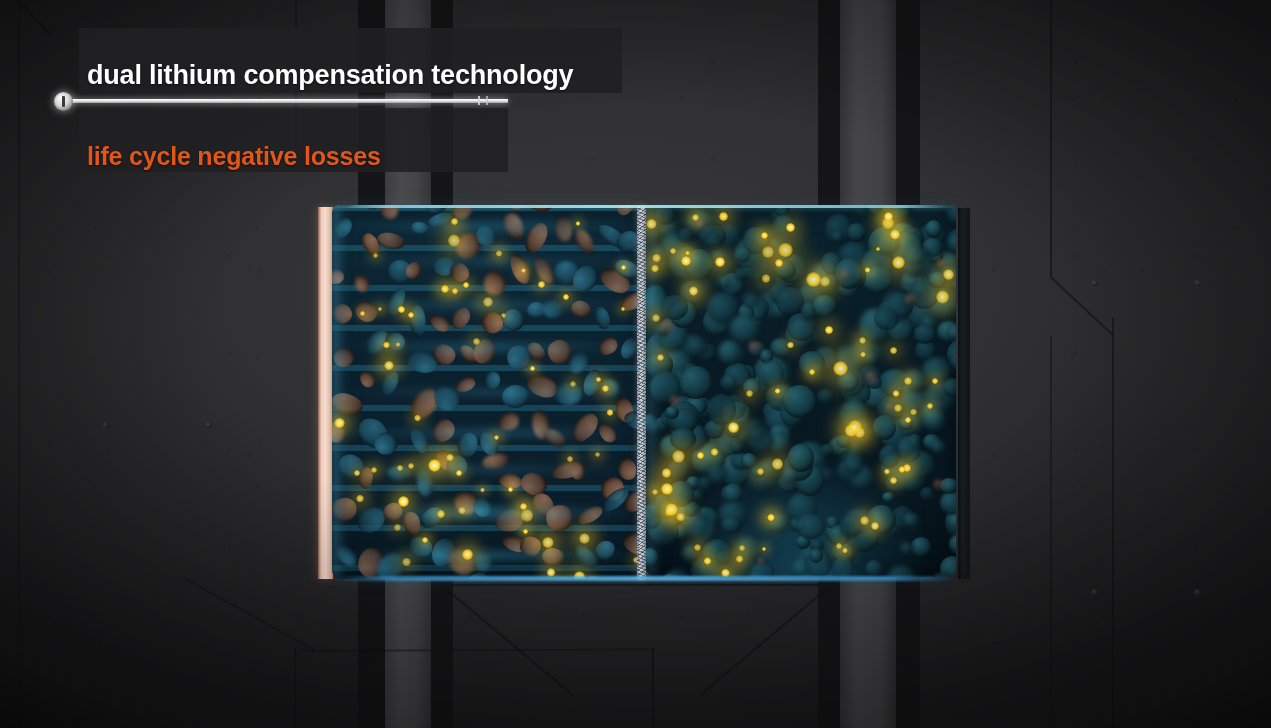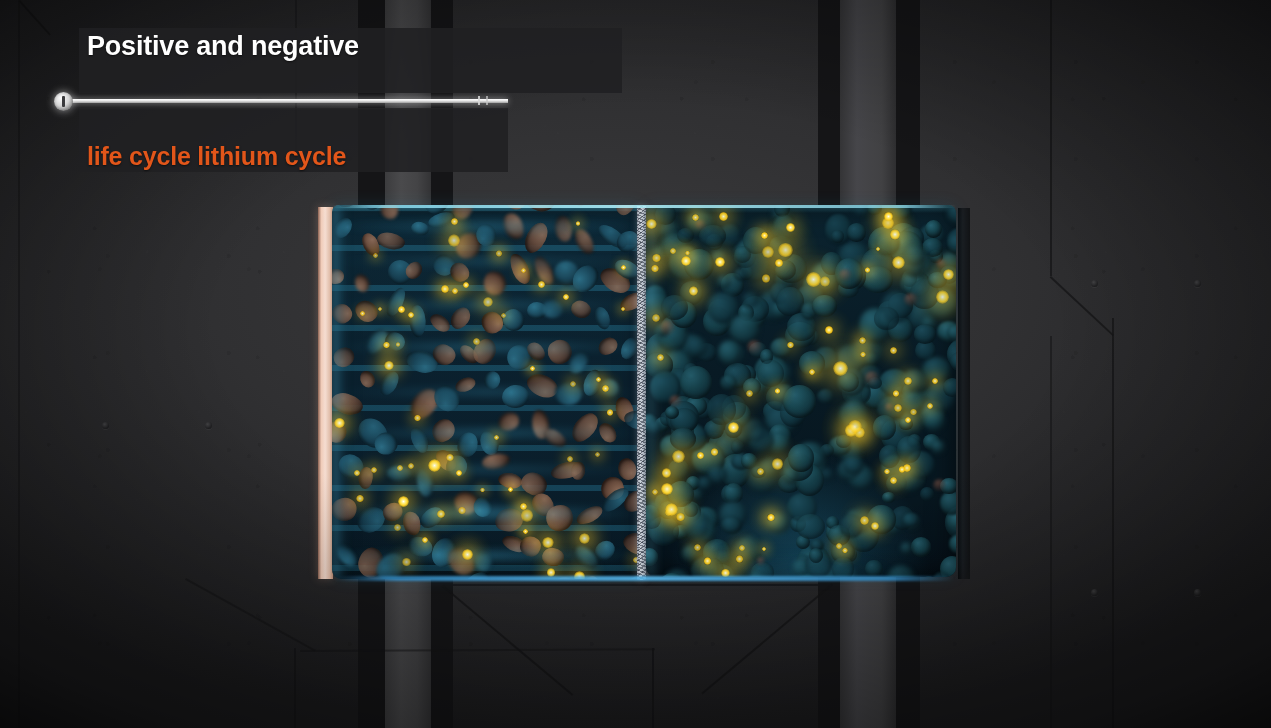--- a/index.html
+++ b/index.html
@@ -840,24 +840,24 @@
     <div class="rim-bottom"></div>
   </div>
 
   <div class="vignette"></div>
 
   <div id="overlay">
 
     <div class="txt-panel" id="title-panel"></div>
     <div class="txt-panel" id="subtitle-panel"></div>
 
-    <div class="title-line" id="title-1">Positive and negative</div>
+    <div class="title-line" id="title-2">dual lithium compensation technology</div>
 
     <div id="rule"></div>
     <div id="rule-tick-a"></div>
     <div id="rule-tick-b"></div>
     <div id="knob"></div>
     <div id="knob-bar"></div>
 
-    <div class="sub-line" id="sub-2">life cycle lithium cycle</div>
+    <div class="sub-line" id="sub-2">life cycle negative losses</div>
   </div>
 
 </div>
 
 </body></html>

